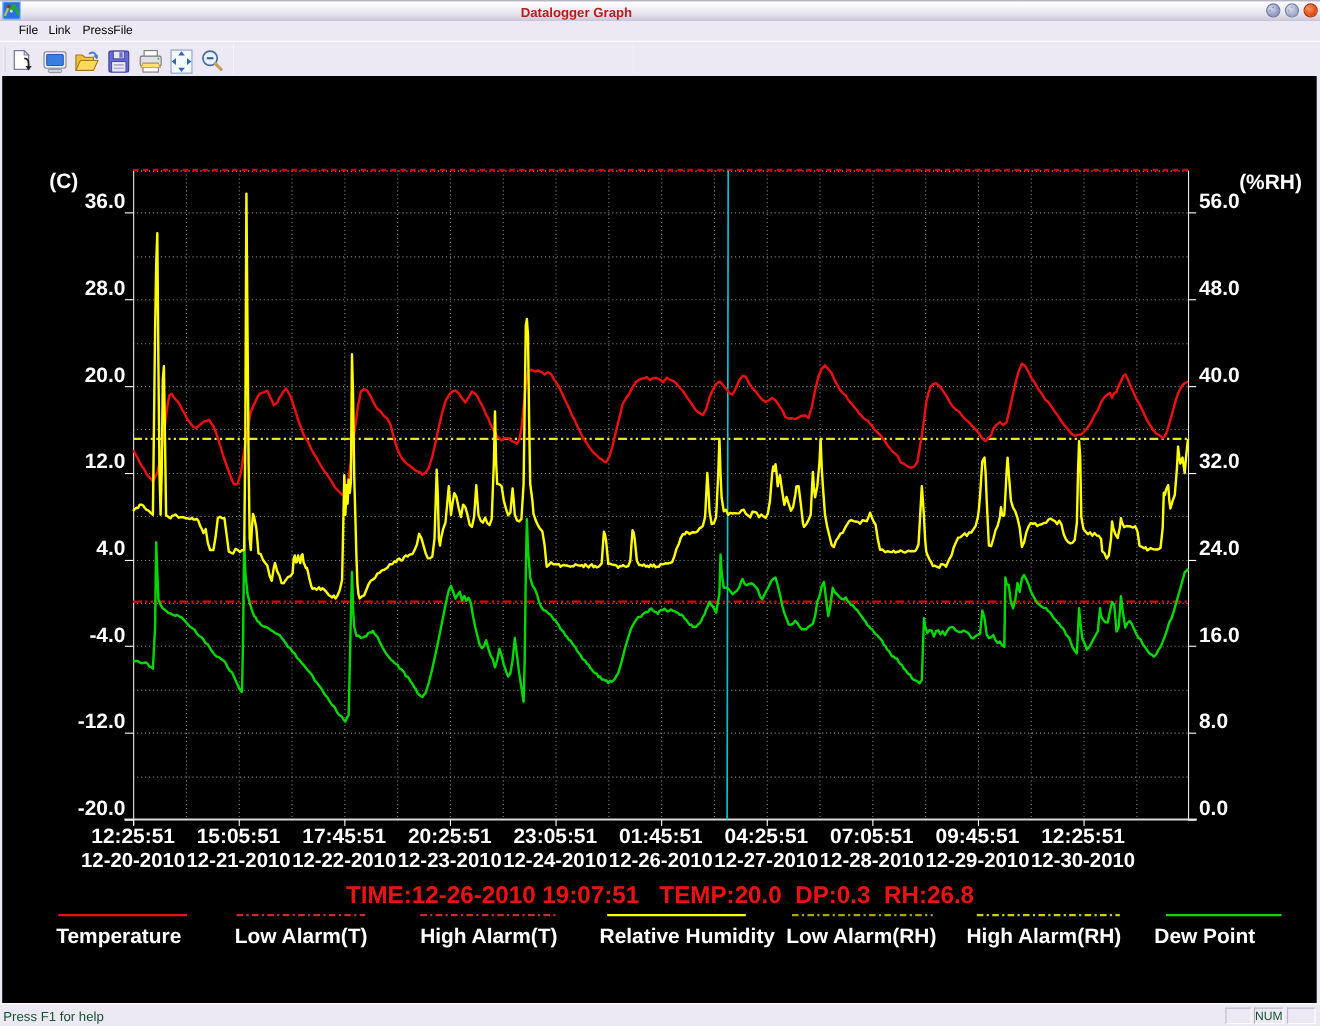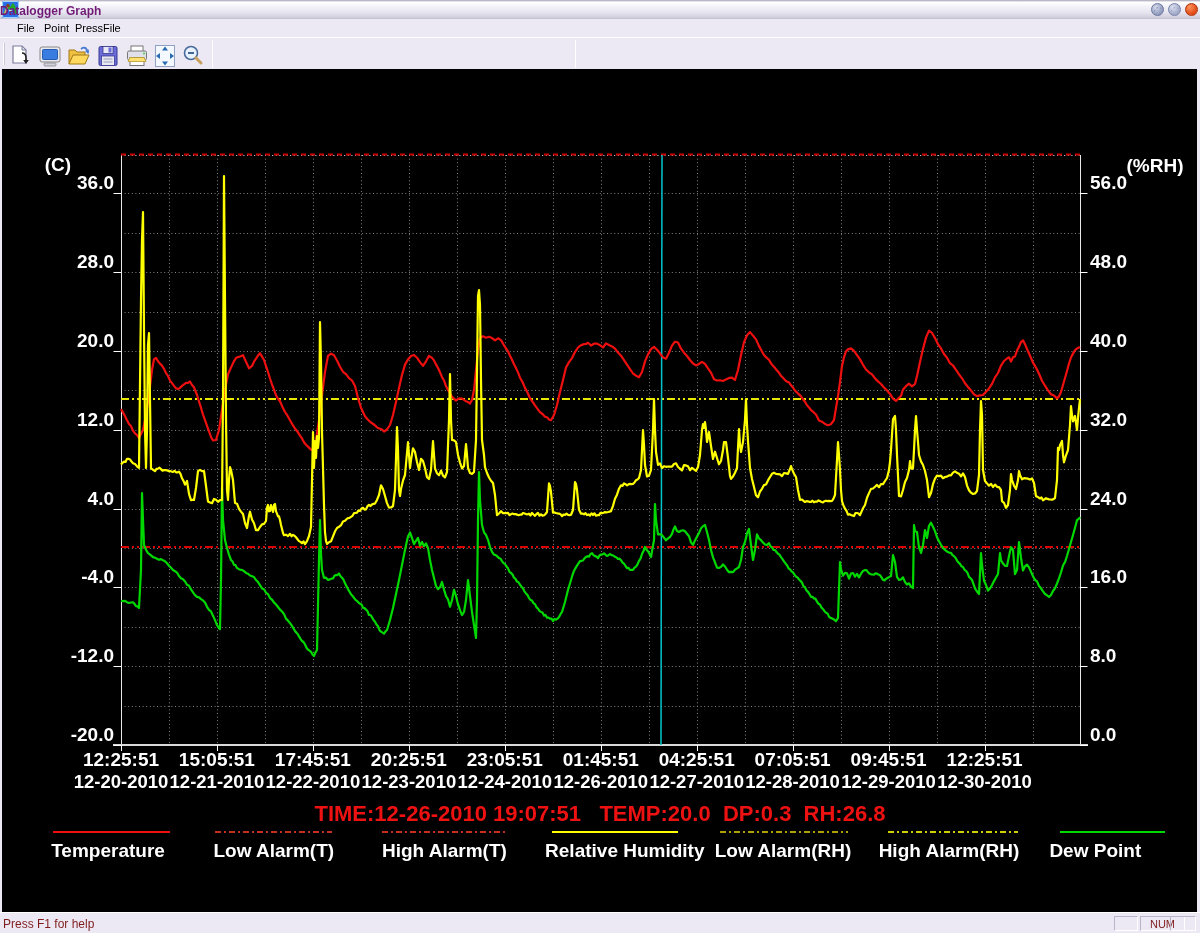--- a/index.html
+++ b/index.html
@@ -1,31 +1,31 @@
 <!DOCTYPE html>
 <html><head><meta charset="utf-8">
 <style>
 * { margin:0; padding:0; box-sizing:border-box; }
 body { width:1200px; height:933px; font-family:"Liberation Sans", sans-serif; background:#ece9f5; overflow:hidden; position:relative; }
 .titlebar { position:absolute; left:0; top:0; width:1200px; height:19px;
   background:linear-gradient(#a5a2b5, #ffffff 12%, #f4f3f9 35%, #e6e4ef 70%, #d3d0df 96%, #c9c6d6);
   border-bottom:1px solid #c6c3d4; }
 .apicon { position:absolute; left:2px; top:1px; width:17px; height:17px; }
-.title { position:absolute; left:0; top:4px; width:1048px; font-size:12px; font-weight:bold; color:#701a75; }
+.title { position:absolute; left:0; top:4px; width:1048px; text-align:center; font-size:12px; font-weight:bold; color:#b91c1c; }
 .wbtn { position:absolute; top:3px; width:13px; height:13px; border-radius:50%; }
 .bmin  { left:1151px; background:radial-gradient(circle at 35% 30%, #d5daea, #9aa4c4 60%, #7a86ad); border:1px solid #68739b; }
 .bmax  { left:1168px; background:radial-gradient(circle at 35% 30%, #dde2f0, #a7b0cd 60%, #8b96b8); border:1px solid #7680a8; }
 .bcls  { left:1185px; background:radial-gradient(circle at 35% 30%, #ff9a60, #e85420 55%, #cc3a0a); border:1px solid #a63108; }
 .menubar { position:absolute; left:12px; top:20px; width:1200px; height:17px; background:#ece9f5; font-size:11px; color:#000; }
 .menubar span { position:absolute; top:2px; }
 .toolbar { position:absolute; left:0; top:37px; width:1200px; height:32px; background:#ece9f5; border-top:1px solid #ffffff; }
 .tsep { position:absolute; left:575px; top:2px; width:1px; height:28px; background:#c9c6d8; border-right:1px solid #fff; }
 .tbicon { position:absolute; top:6px; width:24px; height:24px; }
 .client { position:absolute; left:2px; top:69px; width:1195px; height:843px; background:#000; }
-.statusbar { position:absolute; left:0; top:912px; width:1200px; height:21px; background:#ece9f5; border-top:1px solid #ffffff; font-size:12px; color:#7f1d1d; }
+.statusbar { position:absolute; left:0; top:912px; width:1200px; height:21px; background:#ece9f5; border-top:1px solid #ffffff; font-size:12px; color:#14532d; }
 .sbtext { position:absolute; left:3px; top:4px; }
 .bedge { position:absolute; left:0; top:931px; width:1200px; height:2px; background:#a8a5b8; }
 .sbbox { position:absolute; top:3px; height:15px; border:1px solid; border-color:#b9b6c9 #ffffff #ffffff #b9b6c9; font-size:11px; text-align:center; padding-top:1px; }
 .chartsvg { position:absolute; left:0; top:0; transform:translateZ(0); }
 </style></head>
 <body>
 <div class="client"></div>
 <svg class="chartsvg" width="1200" height="933" viewBox="0 0 1200 933">
 <g stroke="#828282" stroke-width="1" stroke-dasharray="1 2.6" fill="none">
 <line x1="169.5" y1="155.0" x2="169.5" y2="745.0"></line>
@@ -181,21 +181,21 @@
       <circle cx="6.5" cy="6.5" r="4" fill="none" stroke="#8a94b8" stroke-width="1" stroke-dasharray="2 2"></circle>
     </svg></div>
 <div class="wbtn bmax"><svg width="13" height="13">
       <circle cx="6.5" cy="6.5" r="4" fill="none" stroke="#97a1c2" stroke-width="1" stroke-dasharray="2 2"></circle>
     </svg></div>
 <div class="wbtn bcls"><svg width="13" height="13">
       <circle cx="6.5" cy="6.5" r="4" fill="none" stroke="#d86a40" stroke-width="1" stroke-dasharray="2 2"></circle>
     </svg></div>
 <div class="menubar">
  <span style="left:5px">File</span>
-    <span style="left:32px">Point</span>
+    <span style="left:32px">Link</span>
     <span style="left:63px">Press</span>
     <span style="left:91px">File</span>
 </div>
 <div class="toolbar">
  <div class="tsep"></div>
  <div style="position:absolute;left:3px;top:5px;width:2px;height:22px;border-left:1px solid #fff;background:#cac7d9"></div>
  <div class="tsep" style="left:212px"></div>
  <svg class="tbicon" style="left:9px" viewBox="0 0 24 24">
    <path d="M4 2 h9 l4 4 v13 h-13 z" fill="#fff" stroke="#7d7d9d" stroke-width="1.2"></path>
    <path d="M13 2 l4 4 h-4 z" fill="#d8e4f0" stroke="#7d7d9d" stroke-width="1"></path>
@@ -240,15 +240,15 @@
  <svg class="tbicon" style="left:181px" viewBox="0 0 24 24">
    <circle cx="10" cy="9" r="6.5" fill="#e8f2ff" stroke="#4a6a9a" stroke-width="1.6"></circle>
    <line x1="7" y1="9" x2="13" y2="9" stroke="#335588" stroke-width="1.8"></line>
    <line x1="14.8" y1="13.8" x2="20" y2="19" stroke="#c8a060" stroke-width="3" stroke-linecap="round"></line>
  </svg>
 </div>
 <div class="bedge"></div>
 <div class="statusbar">
  <span class="sbtext">Press F1 for help</span>
  <span class="sbbox" style="left:1114px; width:24px"></span>
- <span class="sbbox" style="left:1140px; width:45px">NUM</span>
+ <span class="sbbox" style="left:1140px; width:27px">NUM</span>
  <span class="sbbox" style="left:1170px; width:26px"></span>
 </div>
 
 </body></html>

